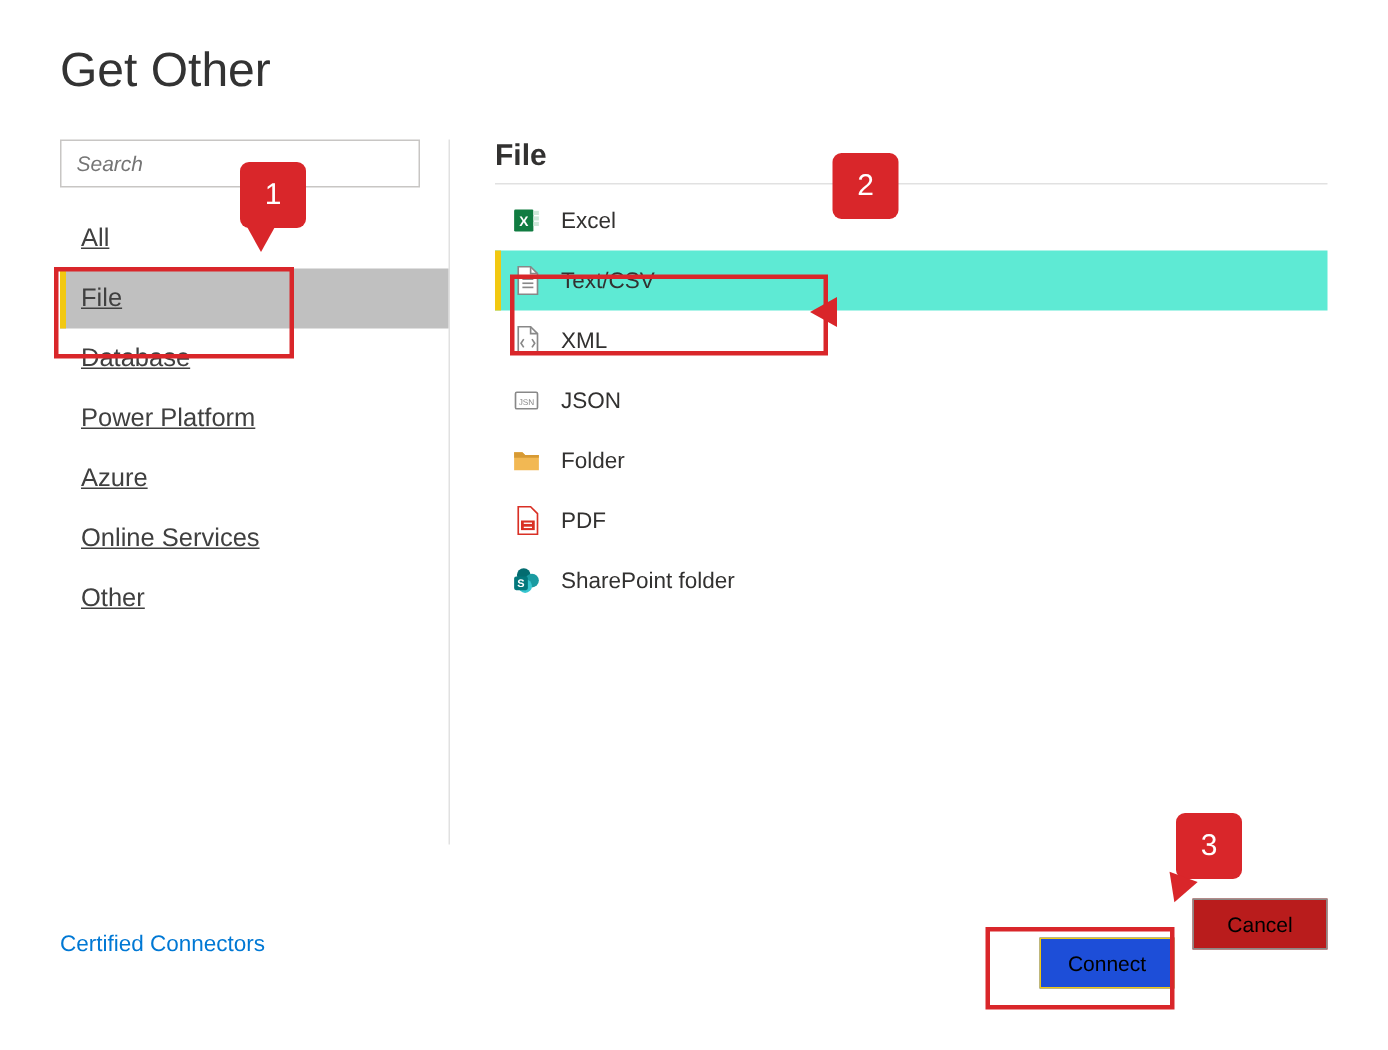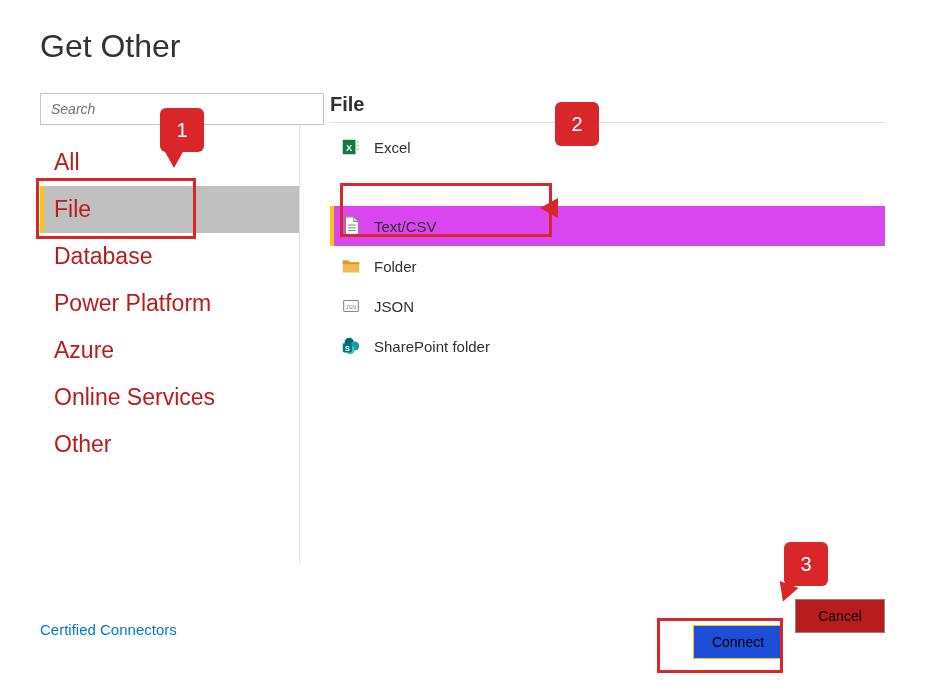--- a/index.html
+++ b/index.html
@@ -26,37 +26,38 @@
     display: flex;
     gap: 30px;
     min-height: 470px;
   }
   .left-col {
     width: 260px;
     border-right: 1px solid #e1e1e1;
     padding-right: 0;
   }
   .search-box {
-    width: 284px;
+    width: 240px;
     height: 32px;
     border: 1px solid #c8c6c4;
     padding: 4px 10px;
     font-family: inherit;
     font-size: 14px;
     font-style: italic;
     color: #888;
     margin-bottom: 14px;
   }
   .cat-list { list-style: none; padding: 0; margin: 0; }
   .cat-item {
     padding: 10px 14px;
-    font-size: 23px;
-    color: #b91c1c;
+    font-size: 17px;
+    color: #404040;
     cursor: pointer;
     position: relative;
+    text-decoration: underline;
   }
   .cat-item.selected {
     background: #c0c0c0;
   }
   .cat-item.selected::before {
     content: "";
     position: absolute;
     left: 0; top: 0; bottom: 0;
     width: 4px;
     background: #f2c811;
@@ -76,22 +77,21 @@
     display: flex;
     align-items: center;
     gap: 12px;
     padding: 9px 10px;
     font-size: 15px;
     color: #323130;
     cursor: pointer;
     position: relative;
   }
   .conn-item.selected {
-    background: #d946ef;
-    margin-top: 39px;
+    background: #5eead4;
   }
   .conn-item.selected::before {
     content: "";
     position: absolute;
     left: 0; top: 0; bottom: 0;
     width: 4px;
     background: #f2c811;
   }
   .conn-icon {
     width: 22px;
@@ -213,41 +213,62 @@
               <path d="M6 2h9l5 5v15H6z" fill="#fff" stroke="#888" stroke-width="1.2"></path>
               <path d="M15 2v5h5" fill="none" stroke="#888" stroke-width="1.2"></path>
               <line x1="9" y1="11" x2="17" y2="11" stroke="#888" stroke-width="1.2"></line>
               <line x1="9" y1="14" x2="17" y2="14" stroke="#888" stroke-width="1.2"></line>
               <line x1="9" y1="17" x2="17" y2="17" stroke="#888" stroke-width="1.2"></line>
             </svg>
           </span>
           <span>Text/CSV</span>
         </li>
 
+        <li class="conn-item">
+          <span class="conn-icon">
+            <svg viewBox="0 0 24 24" width="22" height="22">
+              <path d="M6 2h9l5 5v15H6z" fill="#fff" stroke="#888" stroke-width="1.2"></path>
+              <path d="M15 2v5h5" fill="none" stroke="#888" stroke-width="1.2"></path>
+              <path d="M10 11l-2 3 2 3M16 11l2 3-2 3" fill="none" stroke="#888" stroke-width="1.2"></path>
+            </svg>
+          </span>
+          <span>XML</span>
+        </li>
+
+        <li class="conn-item">
+          <span class="conn-icon">
+            <svg viewBox="0 0 24 24" width="22" height="22">
+              <rect x="4" y="6" width="16" height="12" rx="1" fill="#fff" stroke="#888" stroke-width="1.2"></rect>
+              <text x="12" y="15" text-anchor="middle" font-size="6" font-family="sans-serif" fill="#888">JSN</text>
+            </svg>
+          </span>
+          <span>JSON</span>
+        </li>
 
         <li class="conn-item">
           <span class="conn-icon">
             <svg viewBox="0 0 24 24" width="22" height="22">
               <path d="M3 6h6l2 2h10v11H3z" fill="#f2b853"></path>
               <path d="M3 6h6l2 2h10v2H3z" fill="#d79a34"></path>
             </svg>
           </span>
           <span>Folder</span>
         </li>
 
         <li class="conn-item">
           <span class="conn-icon">
             <svg viewBox="0 0 24 24" width="22" height="22">
-              <rect x="4" y="6" width="16" height="12" rx="1" fill="#fff" stroke="#888" stroke-width="1.2"></rect>
-              <text x="12" y="15" text-anchor="middle" font-size="6" font-family="sans-serif" fill="#888">JSN</text>
-            </svg>
-          </span>
-          <span>JSON</span>
-        </li>
-
+              <path d="M6 2h9l5 5v15H6z" fill="#fff" stroke="#d93025" stroke-width="1.2"></path>
+              <rect x="8" y="12" width="10" height="7" fill="#d93025"></rect>
+              <line x1="10" y1="14" x2="16" y2="14" stroke="#fff" stroke-width="1"></line>
+              <line x1="10" y1="17" x2="16" y2="17" stroke="#fff" stroke-width="1"></line>
+            </svg>
+          </span>
+          <span>PDF</span>
+        </li>
 
         <li class="conn-item">
           <span class="conn-icon">
             <svg viewBox="0 0 24 24" width="22" height="22">
               <circle cx="10" cy="8" r="5" fill="#036C70"></circle>
               <circle cx="16" cy="12" r="5" fill="#1A9BA1"></circle>
               <circle cx="11" cy="16" r="5" fill="#37C6D0"></circle>
               <rect x="3" y="9" width="10" height="10" rx="1.5" fill="#03787C"></rect>
               <text x="8" y="17" text-anchor="middle" font-size="8" font-family="sans-serif" fill="#fff" font-weight="bold">S</text>
             </svg>

